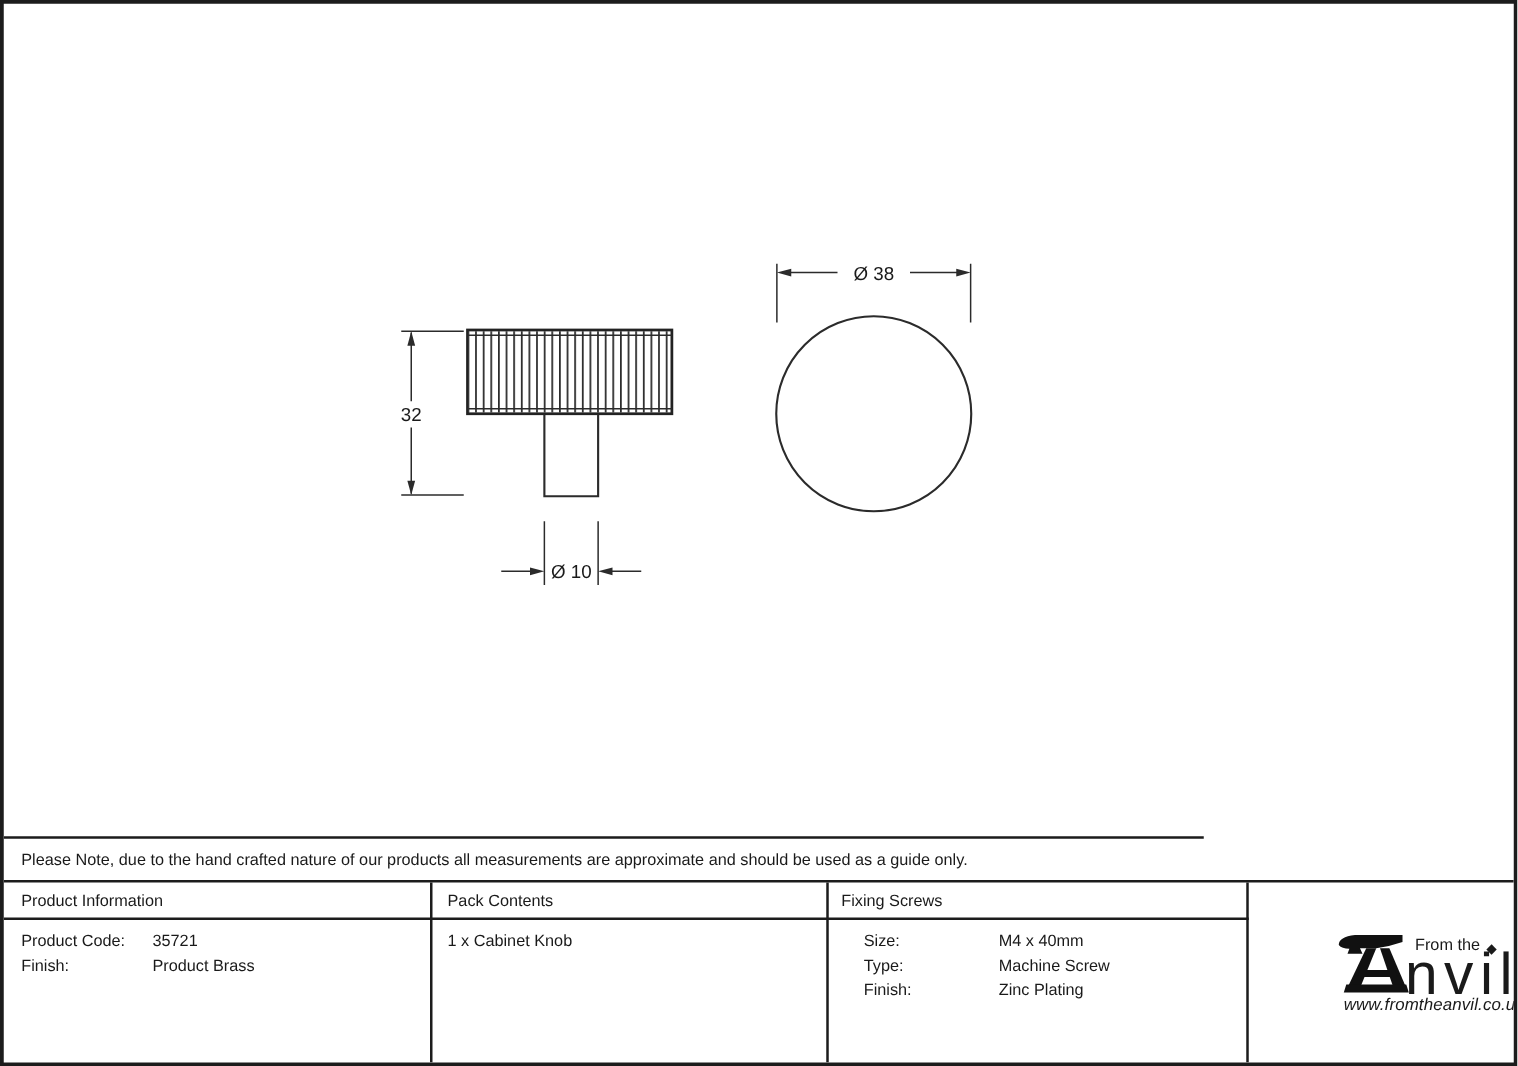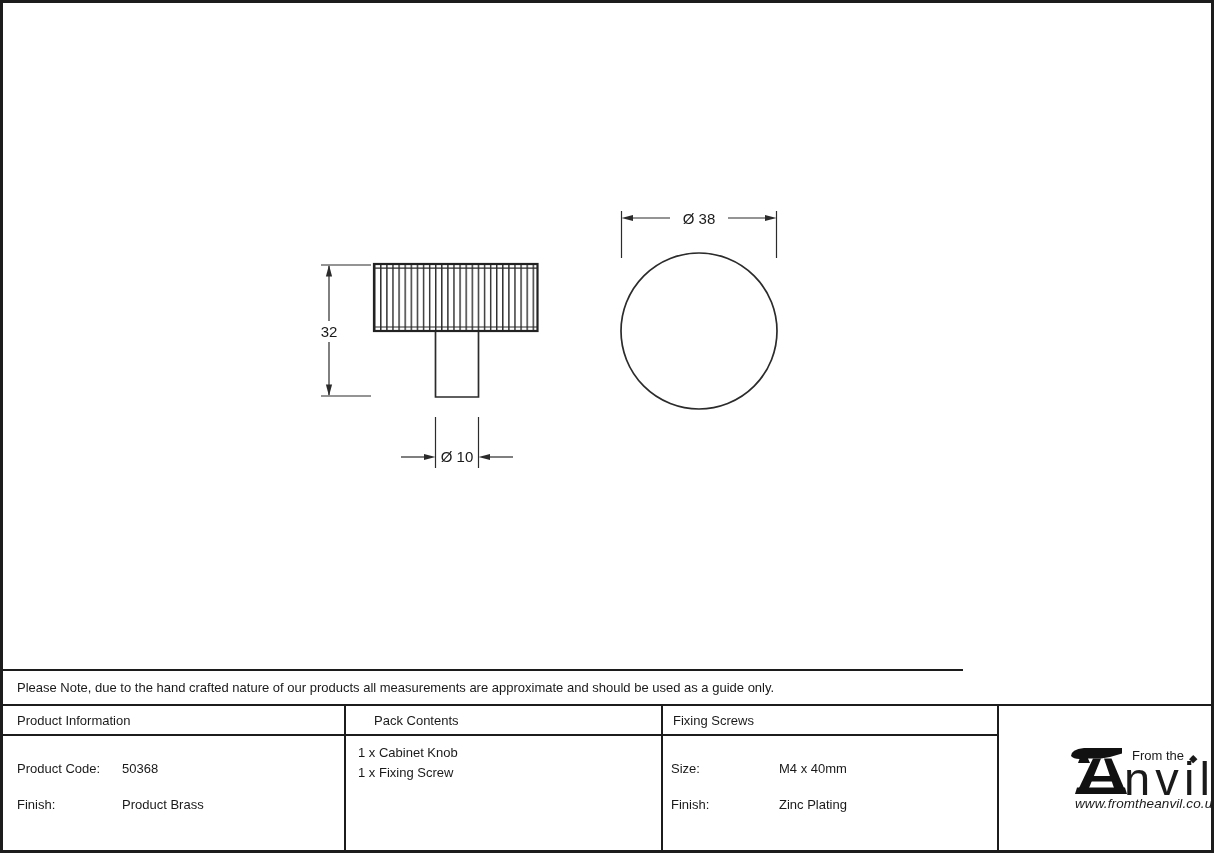--- a/index.html
+++ b/index.html
@@ -28,21 +28,21 @@
   
   .table-area { left:0; top:701px; width:1208px; height:146px; border-top:2px solid #1c1c1c; box-sizing:border-box; }
   .vline { position:absolute; top:0; bottom:0; width:2px; background:#1c1c1c; }
   .header-line { position:absolute; left:0; top:28px; width:996px; height:2px; background:#1c1c1c; }
   .cell-header {
     position:absolute; top:0; height:28px;
     display:flex; align-items:center;
     font-size:13px; box-sizing:border-box;
   }
   .cell-body { position:absolute; top:30px; bottom:0; box-sizing:border-box; padding-top:7px; font-size:13px; }
-  .kv-row { display:flex; line-height:19.7px;margin-top:16px; }
+  .kv-row { display:flex; line-height:19.7px; }
   .kv-label { flex:0 0 auto; }
   .pi .kv-label { width:105px; }
   .fs .kv-label { width:108px; }
   .list-row { line-height:19.7px; }
 
   
   .logo-cell {
     position:absolute; left:996px; top:0; bottom:0; width:212px;
     display:flex; align-items:center; justify-content:center;margin-left:42px;
   }
@@ -109,47 +109,50 @@
 
   <div class="abs table-area">
     <div class="vline" style="left:341px"></div>
     <div class="vline" style="left:658px"></div>
     <div class="vline" style="left:994px"></div>
     <div class="header-line"></div>
 
     <div class="cell-header" style="left:0;width:341px;padding-left:14px">
       <span>Product Information</span>
     </div>
-    <div class="cell-header" style="left:343px;width:315px;padding-left:28px">
+    <div class="cell-header" style="left:343px;width:315px;padding-left:12px">
       <span>Pack Contents</span>
     </div>
     <div class="cell-header" style="left:660px;width:334px;padding-left:10px">
       <span>Fixing Screws</span>
     </div>
 
     <div class="cell-body pi" style="left:0;width:341px;padding-left:14px">
       <div class="kv-row">
         <span class="kv-label">Product Code:</span>
-        <span class="kv-value">50368</span>
+        <span class="kv-value">35721</span>
       </div>
       <div class="kv-row">
         <span class="kv-label">Finish:</span>
         <span class="kv-value">Product Brass</span>
       </div>
     </div>
 
     <div class="cell-body" style="left:343px;width:315px;padding-left:12px">
       <div class="list-row">1 x Cabinet Knob</div>
-      <div class="list-row">1 x Fixing Screw</div>
     </div>
 
-    <div class="cell-body fs" style="left:660px;width:334px;padding-left:8px">
+    <div class="cell-body fs" style="left:660px;width:334px;padding-left:28px">
       <div class="kv-row">
         <span class="kv-label">Size:</span>
         <span class="kv-value">M4 x 40mm</span>
+      </div>
+      <div class="kv-row">
+        <span class="kv-label">Type:</span>
+        <span class="kv-value">Machine Screw</span>
       </div>
       <div class="kv-row">
         <span class="kv-label">Finish:</span>
         <span class="kv-value">Zinc Plating</span>
       </div>
     </div>
 
     <div class="logo-cell">
       <svg width="164" height="70" viewBox="0 0 164 70">
 

